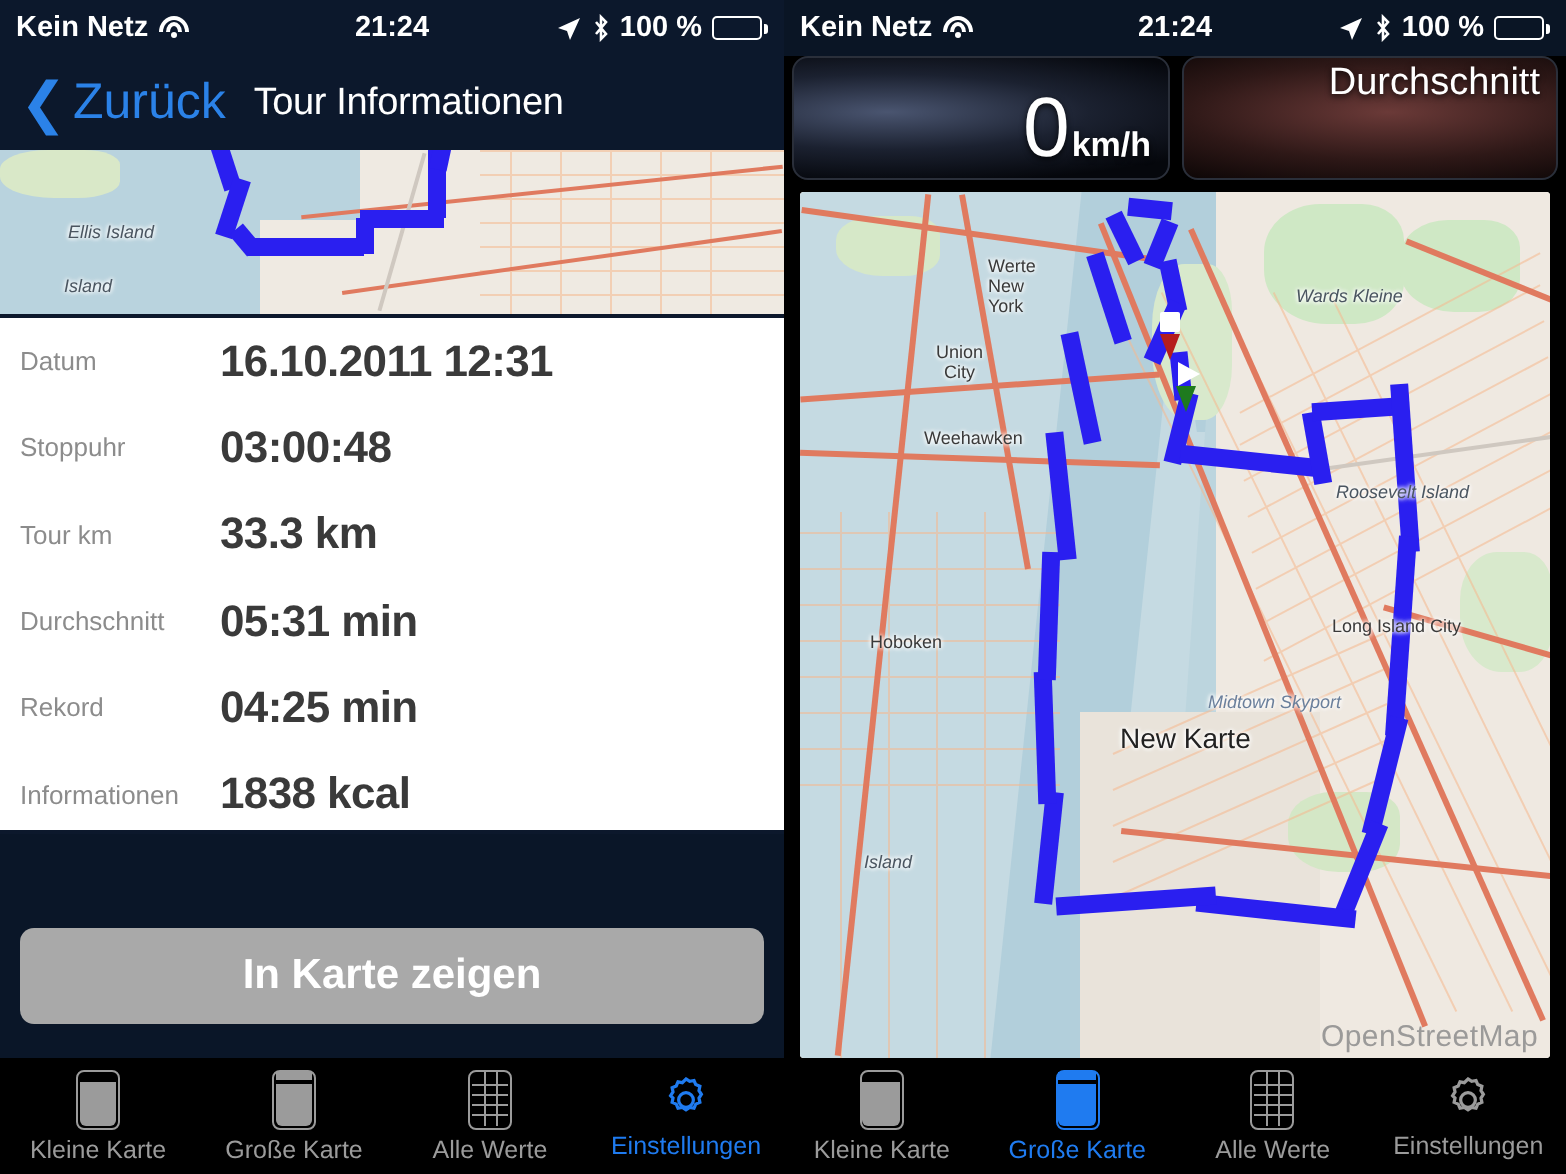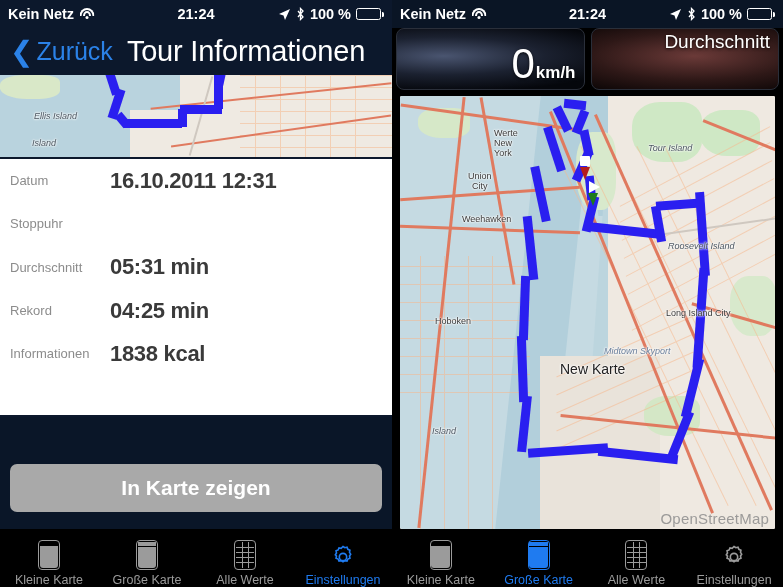--- a/index.html
+++ b/index.html
@@ -30,21 +30,21 @@
   .batt { display:inline-flex; align-items:center; }
   .batt-body { width:25px; height:12px; border:1.5px solid #fff; border-radius:2.5px; padding:1.5px; }
   .batt-fill { height:100%; background:#fff; border-radius:1px; }
   .batt-cap { width:2px; height:5px; background:#fff; border-radius:0 1.5px 1.5px 0; margin-left:1px; }
 
   
   .navbar { height:47px; display:flex; align-items:center; padding:0 10px;
     background:#0c182c; color:#fff; position:relative; z-index:5; }
   .back-btn { display:flex; align-items:center; color:#2b82e8; font-size:25px; cursor:pointer; }
   .chev { font-size:28px; font-weight:300; margin-right:3px; line-height:1; }
-  .nav-title { font-size:29px; color:#fff; margin-left:14px; letter-spacing:-0.2px; }
+  .nav-title { font-size:19px; color:#fff; margin-left:14px; letter-spacing:-0.2px; }
 
   
   .map { position:relative; overflow:hidden; background:#e8e0d8; }
   .map-sm { height:82px; }
   .map-lg { position:absolute; left:8px; right:8px; top:96px; bottom:58px; border-radius:2px; }
 
   .osm-bg { position:absolute; inset:0; }
   .osm-land { position:absolute; inset:0; background:#efeae2; }
   .water { position:absolute; background:#b9d3de; }
   .greens { position:absolute; background:#cfe8c5; border-radius:40% 30% 35% 45%; }
@@ -102,21 +102,21 @@
       #060303; }
   .gauge-val { color:#fff; display:flex; align-items:baseline; padding:0 8px 4px 0;
     text-shadow:0 1px 3px rgba(0,0,0,.8); }
   .gauge-num { font-size:42px; font-weight:300; line-height:1; letter-spacing:-1px; }
   .gauge-unit { font-size:17px; font-weight:bold; margin-left:2px; }
   .gauge-cap { position:absolute; right:8px; top:2px; color:#fff; font-size:19px;
     text-shadow:0 1px 3px rgba(0,0,0,.8); }
 
   
   .tabbar { position:absolute; left:0; right:0; bottom:0; height:58px;
-    background:#000; display:flex;align-items:flex-end; }
+    background:#000; display:flex; }
   .screen.left .tabbar { background:#000; }
   .tab { flex:1; display:flex; flex-direction:column; align-items:center;
     justify-content:center; gap:3px; cursor:pointer; }
   .tab-label { font-size:12.5px; color:#9b9b9b; }
   .tab.active .tab-label { color:#1f7bf0; }
   .ti { width:22px; height:30px; position:relative; }
   .ti-frame { position:absolute; inset:0; border:1.6px solid #9b9b9b; border-radius:4px; }
   .tab.active .ti-frame { border-color:#1f7bf0; }
   
   .ti-sm .ti-fill { position:absolute; left:1.6px; right:1.6px; top:9px; bottom:1.6px;
@@ -214,20 +214,25 @@
       <span class="maplabel italic" style="left:0;top:63px;">Island</span>
     </div>
 
     <div class="table">
       <div class="row">
         <span class="k">Datum</span>
         <span class="v">16.10.2011 12:31</span>
       </div>
       <div class="row">
         <span class="k">Stoppuhr</span>
+        <span class="v">03:00:48</span>
+      </div>
+      <div class="row">
+        <span class="k">Tour km</span>
+        <span class="v">33.3 km</span>
       </div>
       <div class="row">
         <span class="k">Durchschnitt</span>
         <span class="v">05:31 min</span>
       </div>
       <div class="row">
         <span class="k">Rekord</span>
         <span class="v">04:25 min</span>
       </div>
       <div class="row">
@@ -422,21 +427,21 @@
         <span class="tail"></span><span class="pin"><span class="glyph"></span></span>
       </div>
 
       <span class="maplabel" style="left:62px;top:32px;">Werte</span>
       <span class="maplabel" style="left:62px;top:42px;">New</span>
       <span class="maplabel" style="left:62px;top:52px;">York</span>
       <span class="maplabel" style="left:36px;top:75px;">Union</span>
       <span class="maplabel" style="left:40px;top:85px;">City</span>
       <span class="maplabel" style="left:30px;top:118px;">Weehawken</span>
       <span class="maplabel" style="left:3px;top:220px;">Hoboken</span>
-      <span class="maplabel italic" style="left:216px;top:47px;">Tour Island</span>
+      <span class="maplabel italic" style="left:216px;top:47px;">Wards Kleine</span>
       <span class="maplabel italic" style="left:236px;top:145px;">Roosevelt Island</span>
       <span class="maplabel" style="left:234px;top:212px;">Long Island City</span>
       <span class="maplabel big" style="left:128px;top:265px;">New Karte</span>
       <span class="maplabel italic" style="left:172px;top:250px;color:#6a7f9b;text-align:right;">Midtown Skyport</span>
       <span class="maplabel italic" style="left:0;top:330px;">Island</span>
 
       <span class="osm-credit">OpenStreetMap</span>
     </div>
 
     <div class="tabbar">

